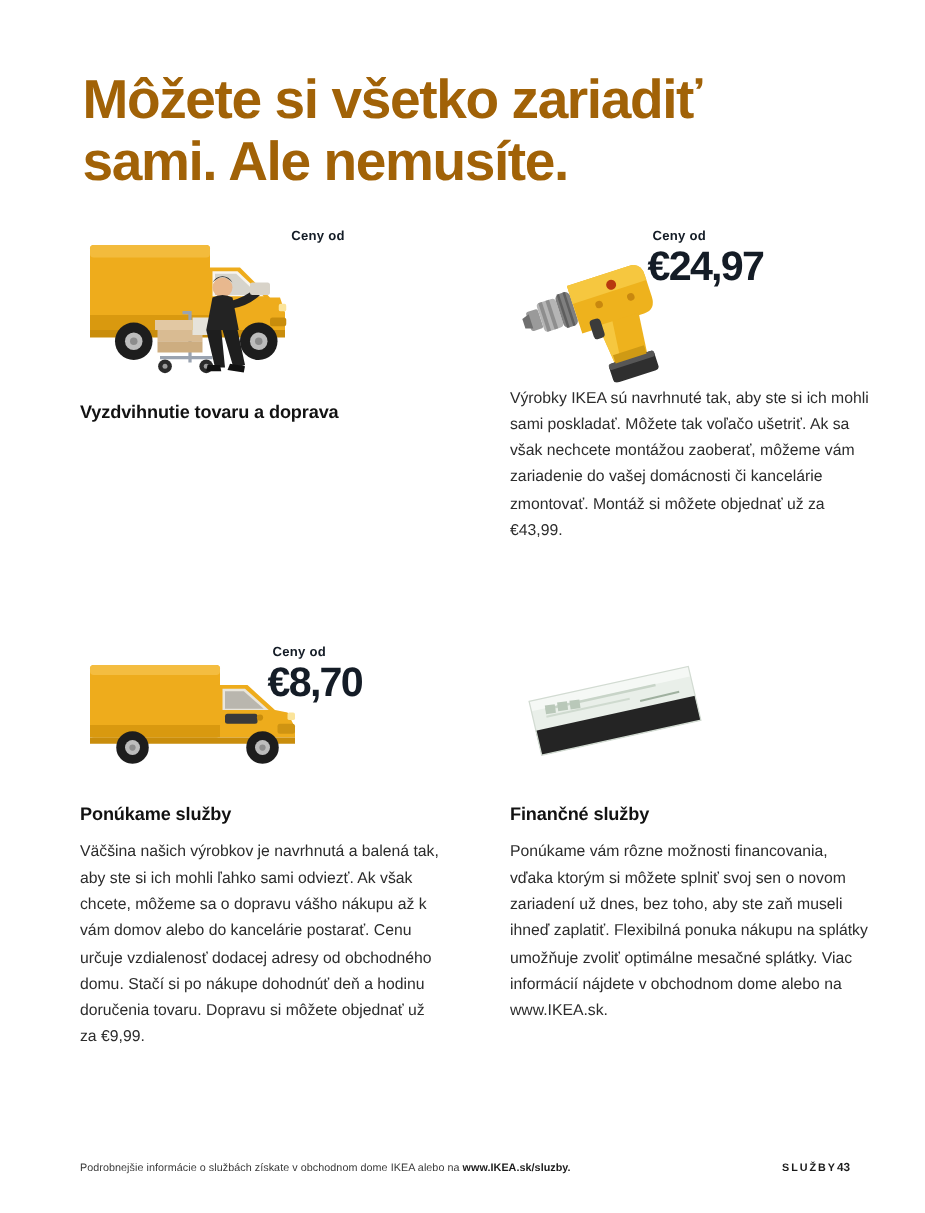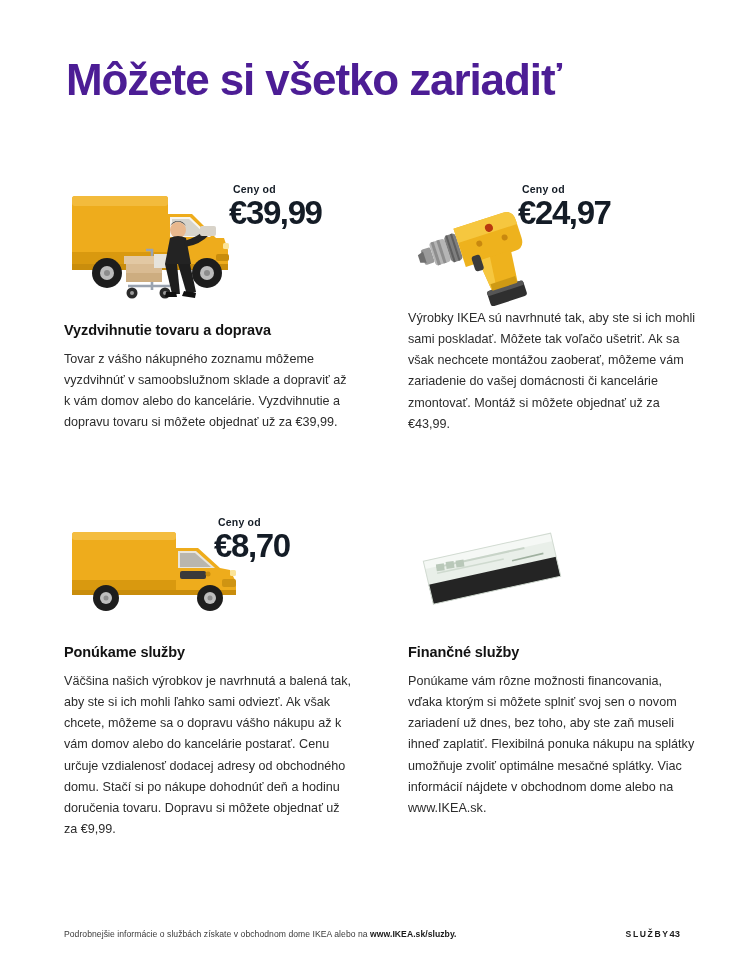--- a/index.html
+++ b/index.html
@@ -26,21 +26,21 @@
   
   .headline {
     position: absolute;
     left: 66px;
     top: 26px;
     width: 620px;
     font-size: 44px;
     line-height: 1.12;
     font-weight: 700;
     letter-spacing: -1.1px;
-    color: #4c1d95;
+    color: #a16207;
   }
   .headline .line { display: block; white-space: pre; }
 
   
   .cell {
     position: absolute;
     width: 300px;
   }
   .cell-1 { left: 64px;  top: 180px; }
   .cell-2 { left: 408px; top: 180px; }
@@ -137,20 +137,21 @@
   .art-van     { left: 4px;  top: 12px; }
   .art-card    { left: 2px;  top: 18px; }
 </style>
 </head>
 <body>
 
 <div class="page">
 
   <h1 class="headline">
     <span class="line">Môžete si všetko zariadiť</span>
+    <span class="line">sami. Ale nemusíte.</span>
   </h1>
 
   <div class="cell cell-1">
     <div class="media">
 
       <svg class="art art-truck" width="185" height="122" viewBox="0 0 185 122">
 
         <rect x="6" y="10" width="96" height="68" rx="3" fill="#eeac1c"></rect>
         <rect x="6" y="10" width="96" height="10" rx="3" fill="#f3bb3c"></rect>
         <rect x="6" y="66" width="96" height="12" fill="#d9990f"></rect>
@@ -189,26 +190,24 @@
         <path d="M118 55 q14 -4 22 -12 l4 5 q-10 11 -25 13 z" fill="#232323"></path>
         <rect x="134" y="40" width="16" height="10" rx="2" fill="#d8d3c9"></rect>
         <path d="M99 78 l12 0 l3 30 l-8 0 z" fill="#1e1e1e"></path>
         <path d="M112 78 l12 0 l6 28 l-9 3 z" fill="#1e1e1e"></path>
         <path d="M100 106 l10 0 l1 5 l-12 0 z" fill="#111"></path>
         <path d="M118 105 l12 2 l-1 5 l-13 -2 z" fill="#111"></path>
       </svg>
 
       <div class="price-block p1">
         <div class="price-from">Ceny od</div>
-        <div class="price-value">€39,99</div>
       </div>
     </div>
 
     <h2 class="svc-title">Vyzdvihnutie tovaru a doprava</h2>
-    <p class="svc-body">Tovar z vášho nákupného zoznamu môžeme vyzdvihnúť v samoobslužnom sklade a dopraviť až k vám domov alebo do kancelárie. Vyzdvihnutie a dopravu tovaru si môžete objednať už za €39,99.</p>
   </div>
 
   <div class="cell cell-2">
     <div class="media">
 
       <svg class="art art-drill" width="150" height="122" viewBox="0 0 150 122">
         <g transform="rotate(-18 75 60)">
 
           <rect x="6" y="44" width="10" height="16" rx="2" fill="#9a9a9a"></rect>
           <path d="M2 48 L8 46 L8 58 L2 56 Z" fill="#6f6f6f"></path>

